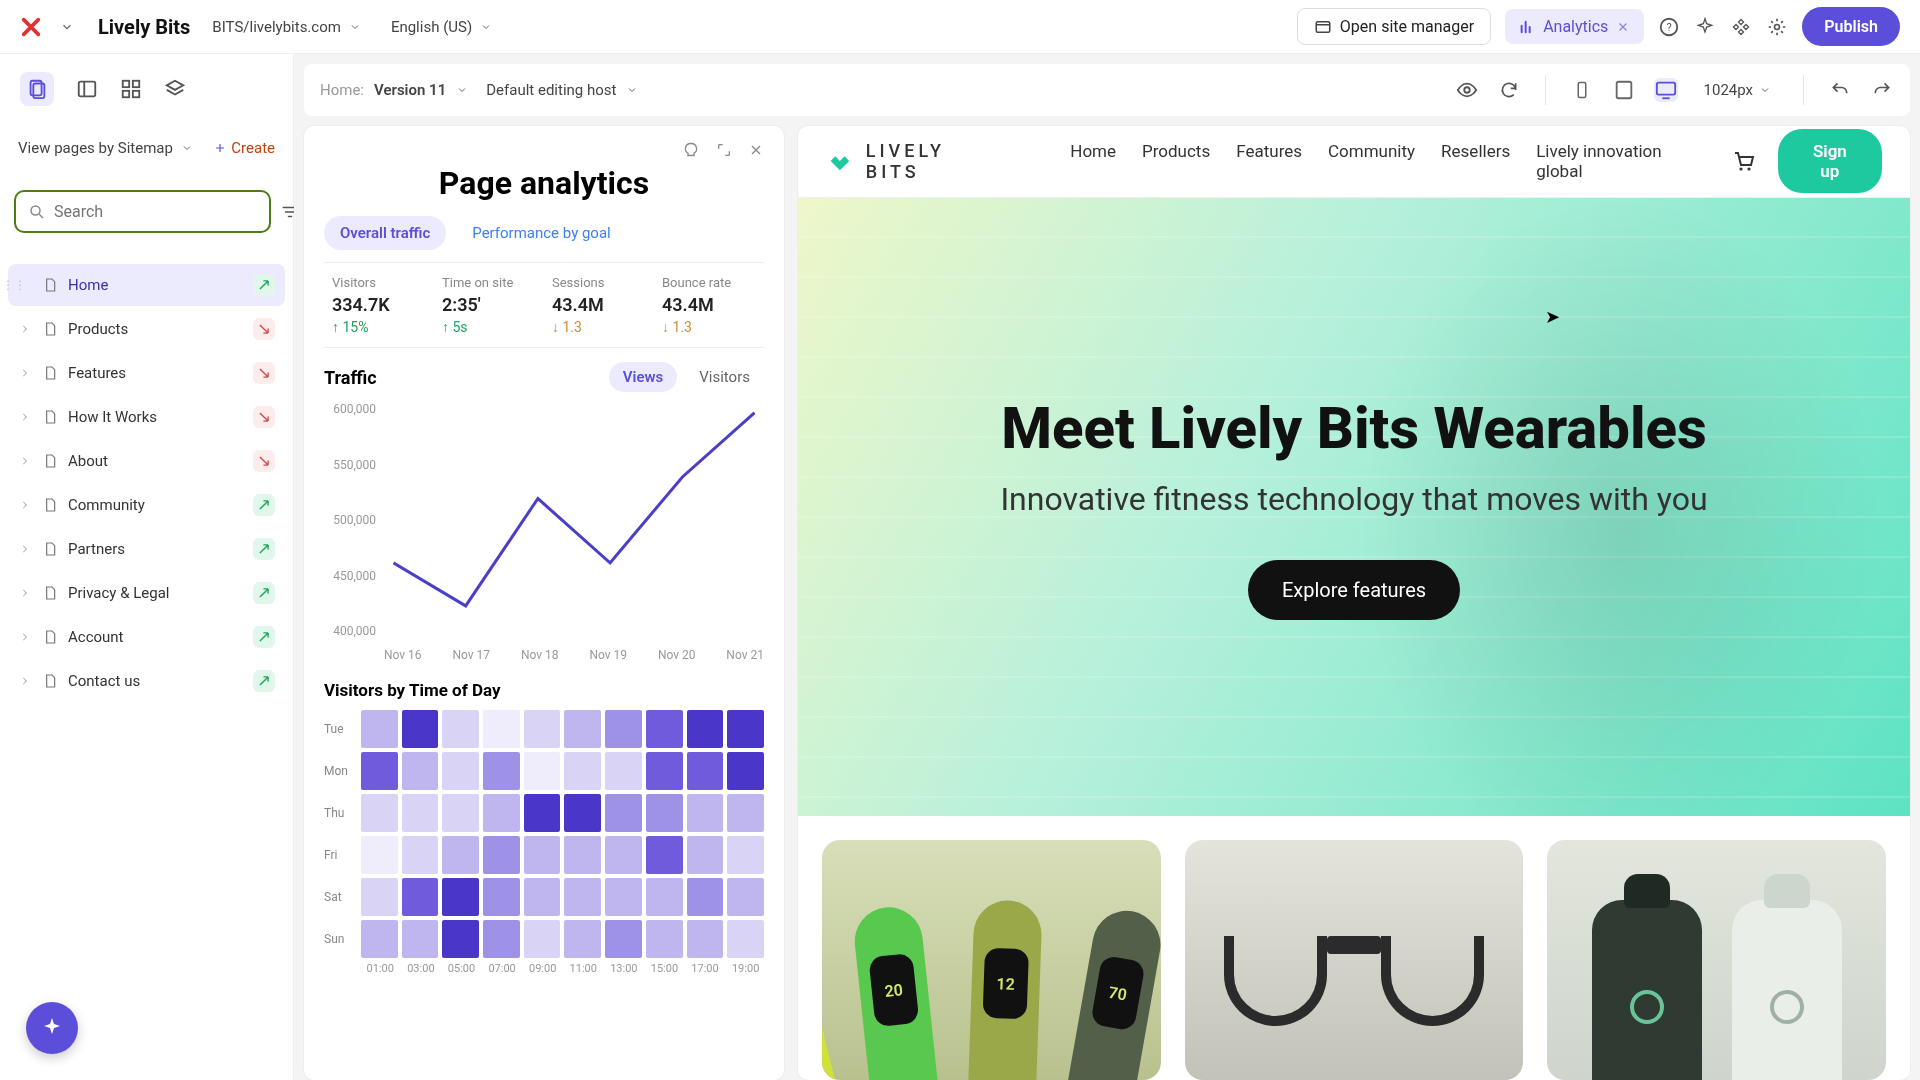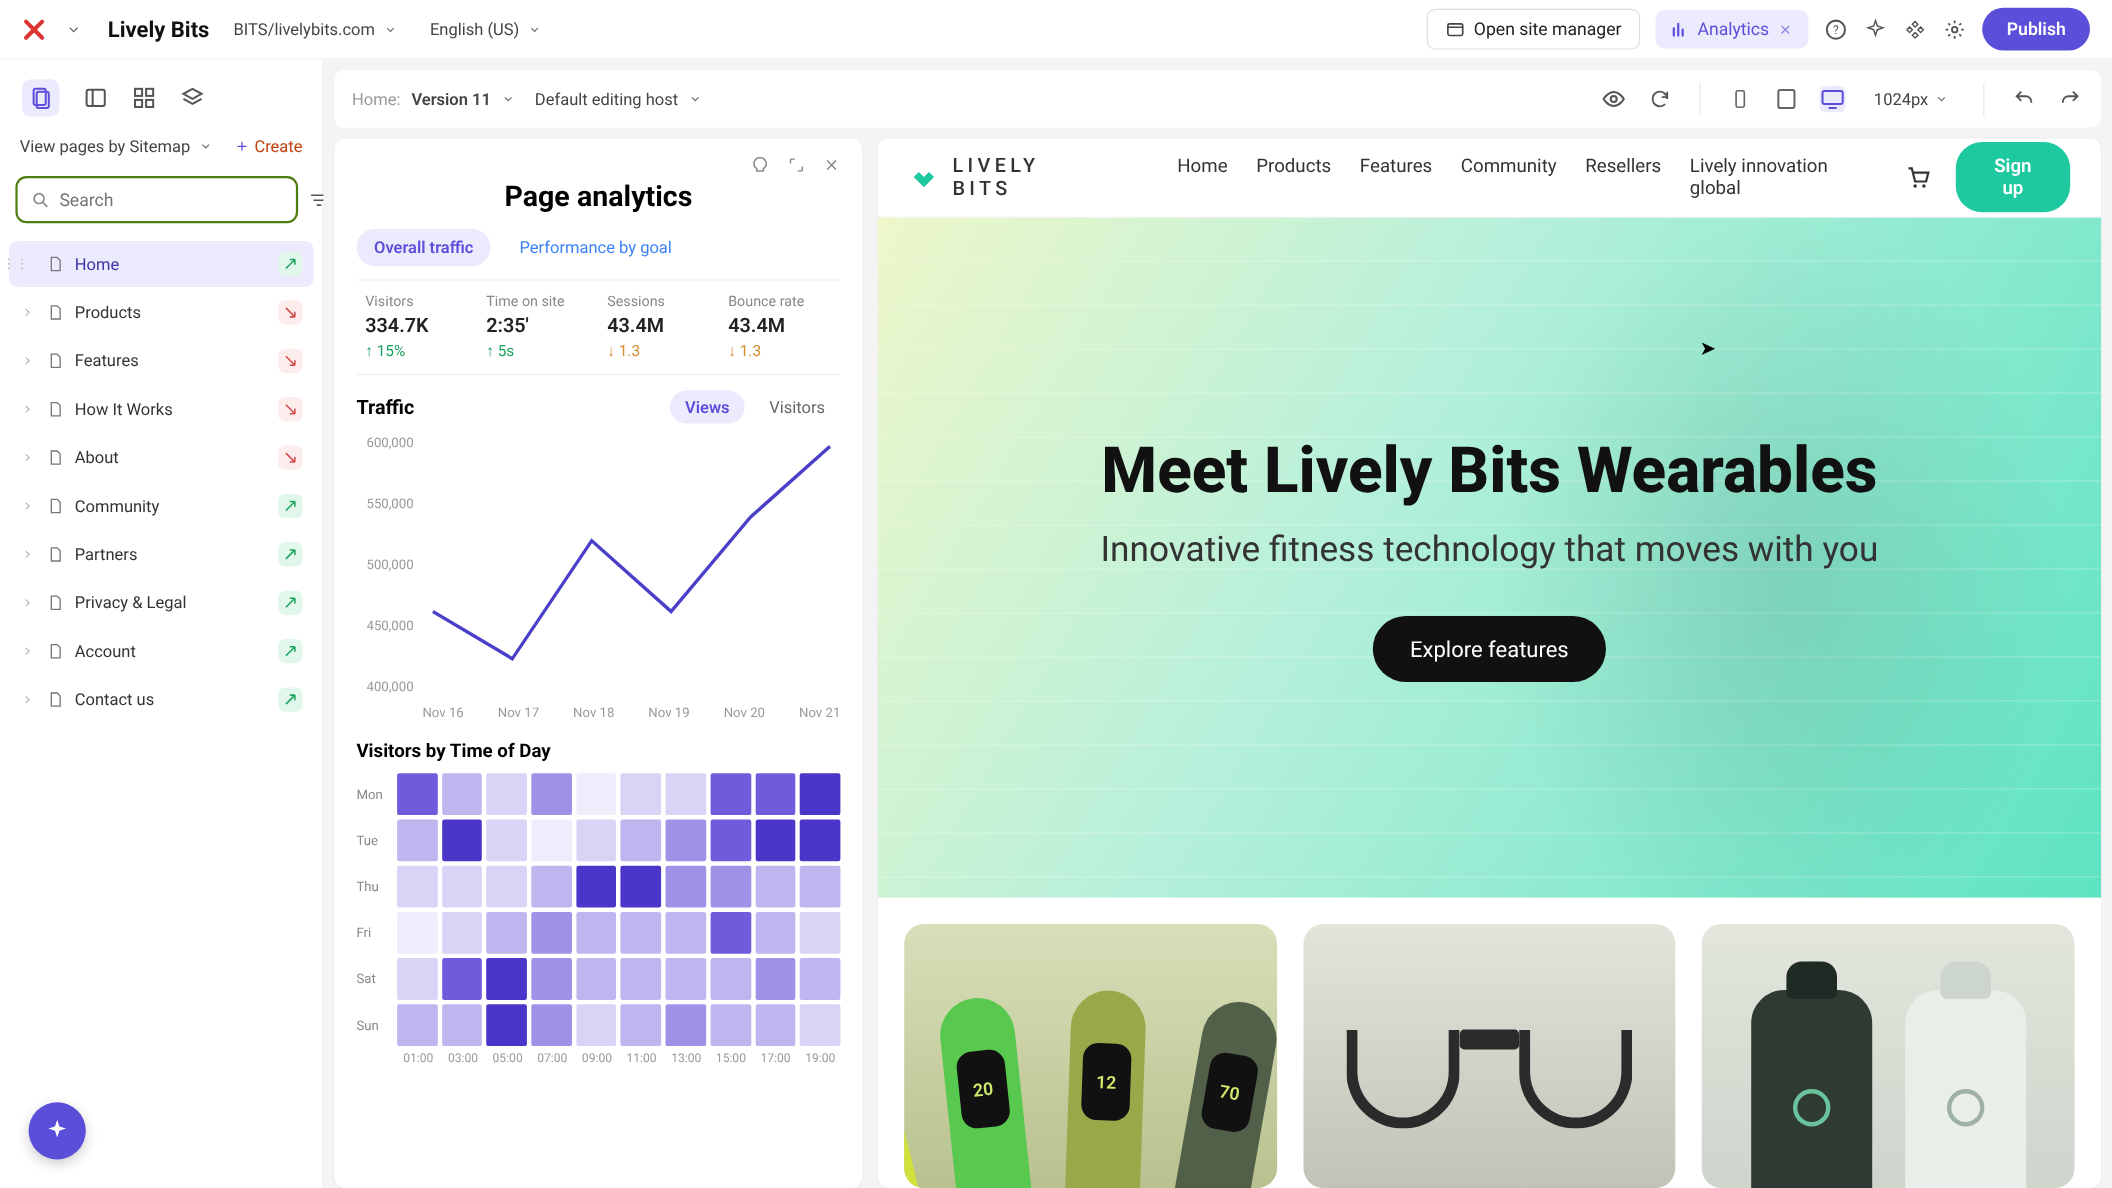--- a/index.html
+++ b/index.html
@@ -12,21 +12,21 @@
 .title { font-weight:700; font-size:20px; color:#111; margin-left:6px;}
 .env-pill { font-size:15px; color:#444; display:flex; align-items:center; gap:8px; cursor:pointer; padding:4px 8px; border-radius:4px;}
 .spacer { flex:1; }
 .open-site { display:flex; align-items:center; gap:8px; font-size:16px; color:#222; background:#fff; border:1px solid #ddd; padding:8px 16px; border-radius:8px; cursor:pointer;}
 .analytics-chip { display:flex; align-items:center; gap:8px; font-size:16px; color:#5b4fda; background:#eceafd; padding:8px 14px; border-radius:8px; cursor:pointer;}
 .top-icon { width:22px; height:22px; display:flex; align-items:center; justify-content:center; color:#444; cursor:pointer;}
 .publish-btn { background:#5b4fda; color:#fff; font-weight:600; font-size:16px; padding:10px 22px; border-radius:22px; border:none; cursor:pointer;}
 
 
 .main { display:flex; height: calc(1080px - 54px); }
-.left-panel { width: 294px; border-right:1px solid #eee; display:flex; flex-direction:column; background:#fff; position:relative;}
+.left-panel { width: 294px; border-right:1px solid #eee; display:flex; flex-direction:column; background:#fff; position:relative;gap:15px;}
 .left-icon-row { display:flex; gap:22px; padding:18px 20px 10px; align-items:center;}
 .left-icon-row .active{ background:#eceafd; border-radius:8px; padding:6px; }
 .view-row{ display:flex; align-items:center; justify-content:space-between; padding:8px 18px; font-size:15px; color:#333;}
 .create-link{ color:#c2410c; font-size:15px; display:flex; align-items:center; gap:4px; cursor:pointer;}
 .search-row{ display:flex; gap:10px; padding:10px 14px; align-items:center;}
 .search-box{ flex:1; display:flex; align-items:center; gap:8px; border:2px solid #4d7c0f; border-radius:10px; padding:10px 12px;}
 .search-box input{ border:none; outline:none; font-size:16px; flex:1; }
 .filter-btn{ width:34px; height:34px; display:flex; align-items:center; justify-content:center; cursor:pointer; color:#555;}
 
 .tree{ padding:6px 8px 0 8px; display:flex; flex-direction:column; gap:2px;}
@@ -50,21 +50,21 @@
 .device-ic{ width:24px; height:24px; display:flex; align-items:center; justify-content:center; color:#666; cursor:pointer; border-radius:6px;}
 .device-ic.active{ background:#eceafd; color:#5b4fda;}
 .vp-sel{ display:flex; align-items:center; gap:6px; font-size:15px; color:#444; cursor:pointer; padding:4px 8px;}
 
 .canvas-body{ display:flex; gap:14px; height:calc(100% - 62px);}
 
 
 .analytics{ width:480px; background:#fff; border-radius:10px; padding:16px 20px 10px; overflow:hidden; display:flex; flex-direction:column; box-shadow:0 0 0 1px #eee;}
 .analytics-top{ display:flex; justify-content:flex-end; gap:16px; color:#777;}
 .analytics-top .ic{ cursor:pointer;}
-.analytics h2{ text-align:center; font-size:26px; font-weight:700; margin:4px 0 14px;}
+.analytics h2{ text-align:center; font-size:32px; font-weight:700; margin:4px 0 14px;}
 .tab-row{ display:flex; gap:10px; margin-bottom:12px;}
 .pill{ padding:8px 16px; border-radius:20px; font-size:15px; cursor:pointer;}
 .pill.active{ background:#eceafd; color:#5b4fda; font-weight:600;}
 .pill.inactive{ color:#3b82f6;}
 .metrics{ display:flex; gap:0; border-top:1px solid #eee; border-bottom:1px solid #eee; padding:12px 0;}
 .metric{ flex:1; padding:0 8px;}
 .metric .lbl{ font-size:13px; color:#888;}
 .metric .val{ font-size:18px; font-weight:600; color:#222; margin-top:4px;}
 .metric .delta{ font-size:14px; margin-top:4px; display:flex; align-items:center; gap:4px;}
 .delta.up{ color:#1aa45e;} .delta.down{ color:#d68a2e;}
@@ -586,43 +586,43 @@
               <div>Nov 18</div>
               <div>Nov 19</div>
               <div>Nov 20</div>
               <div>Nov 21</div>
             </div>
         </div>
 
         <div class="heat-title">Visitors by Time of Day</div>
         <div class="heatmap" id="heatmap">
             <div class="heat-row">
+              <div class="dlabel">Tue</div>
+              <div class="heat-cell" style="background: rgb(191, 182, 239);"></div>
+              <div class="heat-cell" style="background: rgb(74, 54, 200);"></div>
+              <div class="heat-cell" style="background: rgb(217, 211, 246);"></div>
+              <div class="heat-cell" style="background: rgb(239, 236, 251);"></div>
+              <div class="heat-cell" style="background: rgb(217, 211, 246);"></div>
+              <div class="heat-cell" style="background: rgb(191, 182, 239);"></div>
+              <div class="heat-cell" style="background: rgb(158, 146, 231);"></div>
+              <div class="heat-cell" style="background: rgb(111, 91, 220);"></div>
+              <div class="heat-cell" style="background: rgb(74, 54, 200);"></div>
+              <div class="heat-cell" style="background: rgb(74, 54, 200);"></div>
+            </div>
+            <div class="heat-row">
               <div class="dlabel">Mon</div>
               <div class="heat-cell" style="background: rgb(111, 91, 220);"></div>
               <div class="heat-cell" style="background: rgb(191, 182, 239);"></div>
               <div class="heat-cell" style="background: rgb(217, 211, 246);"></div>
               <div class="heat-cell" style="background: rgb(158, 146, 231);"></div>
               <div class="heat-cell" style="background: rgb(239, 236, 251);"></div>
               <div class="heat-cell" style="background: rgb(217, 211, 246);"></div>
               <div class="heat-cell" style="background: rgb(217, 211, 246);"></div>
               <div class="heat-cell" style="background: rgb(111, 91, 220);"></div>
               <div class="heat-cell" style="background: rgb(111, 91, 220);"></div>
-              <div class="heat-cell" style="background: rgb(74, 54, 200);"></div>
-            </div>
-            <div class="heat-row">
-              <div class="dlabel">Tue</div>
-              <div class="heat-cell" style="background: rgb(191, 182, 239);"></div>
-              <div class="heat-cell" style="background: rgb(74, 54, 200);"></div>
-              <div class="heat-cell" style="background: rgb(217, 211, 246);"></div>
-              <div class="heat-cell" style="background: rgb(239, 236, 251);"></div>
-              <div class="heat-cell" style="background: rgb(217, 211, 246);"></div>
-              <div class="heat-cell" style="background: rgb(191, 182, 239);"></div>
-              <div class="heat-cell" style="background: rgb(158, 146, 231);"></div>
-              <div class="heat-cell" style="background: rgb(111, 91, 220);"></div>
-              <div class="heat-cell" style="background: rgb(74, 54, 200);"></div>
               <div class="heat-cell" style="background: rgb(74, 54, 200);"></div>
             </div>
             <div class="heat-row">
               <div class="dlabel">Thu</div>
               <div class="heat-cell" style="background: rgb(217, 211, 246);"></div>
               <div class="heat-cell" style="background: rgb(217, 211, 246);"></div>
               <div class="heat-cell" style="background: rgb(217, 211, 246);"></div>
               <div class="heat-cell" style="background: rgb(191, 182, 239);"></div>
               <div class="heat-cell" style="background: rgb(74, 54, 200);"></div>
               <div class="heat-cell" style="background: rgb(74, 54, 200);"></div>

